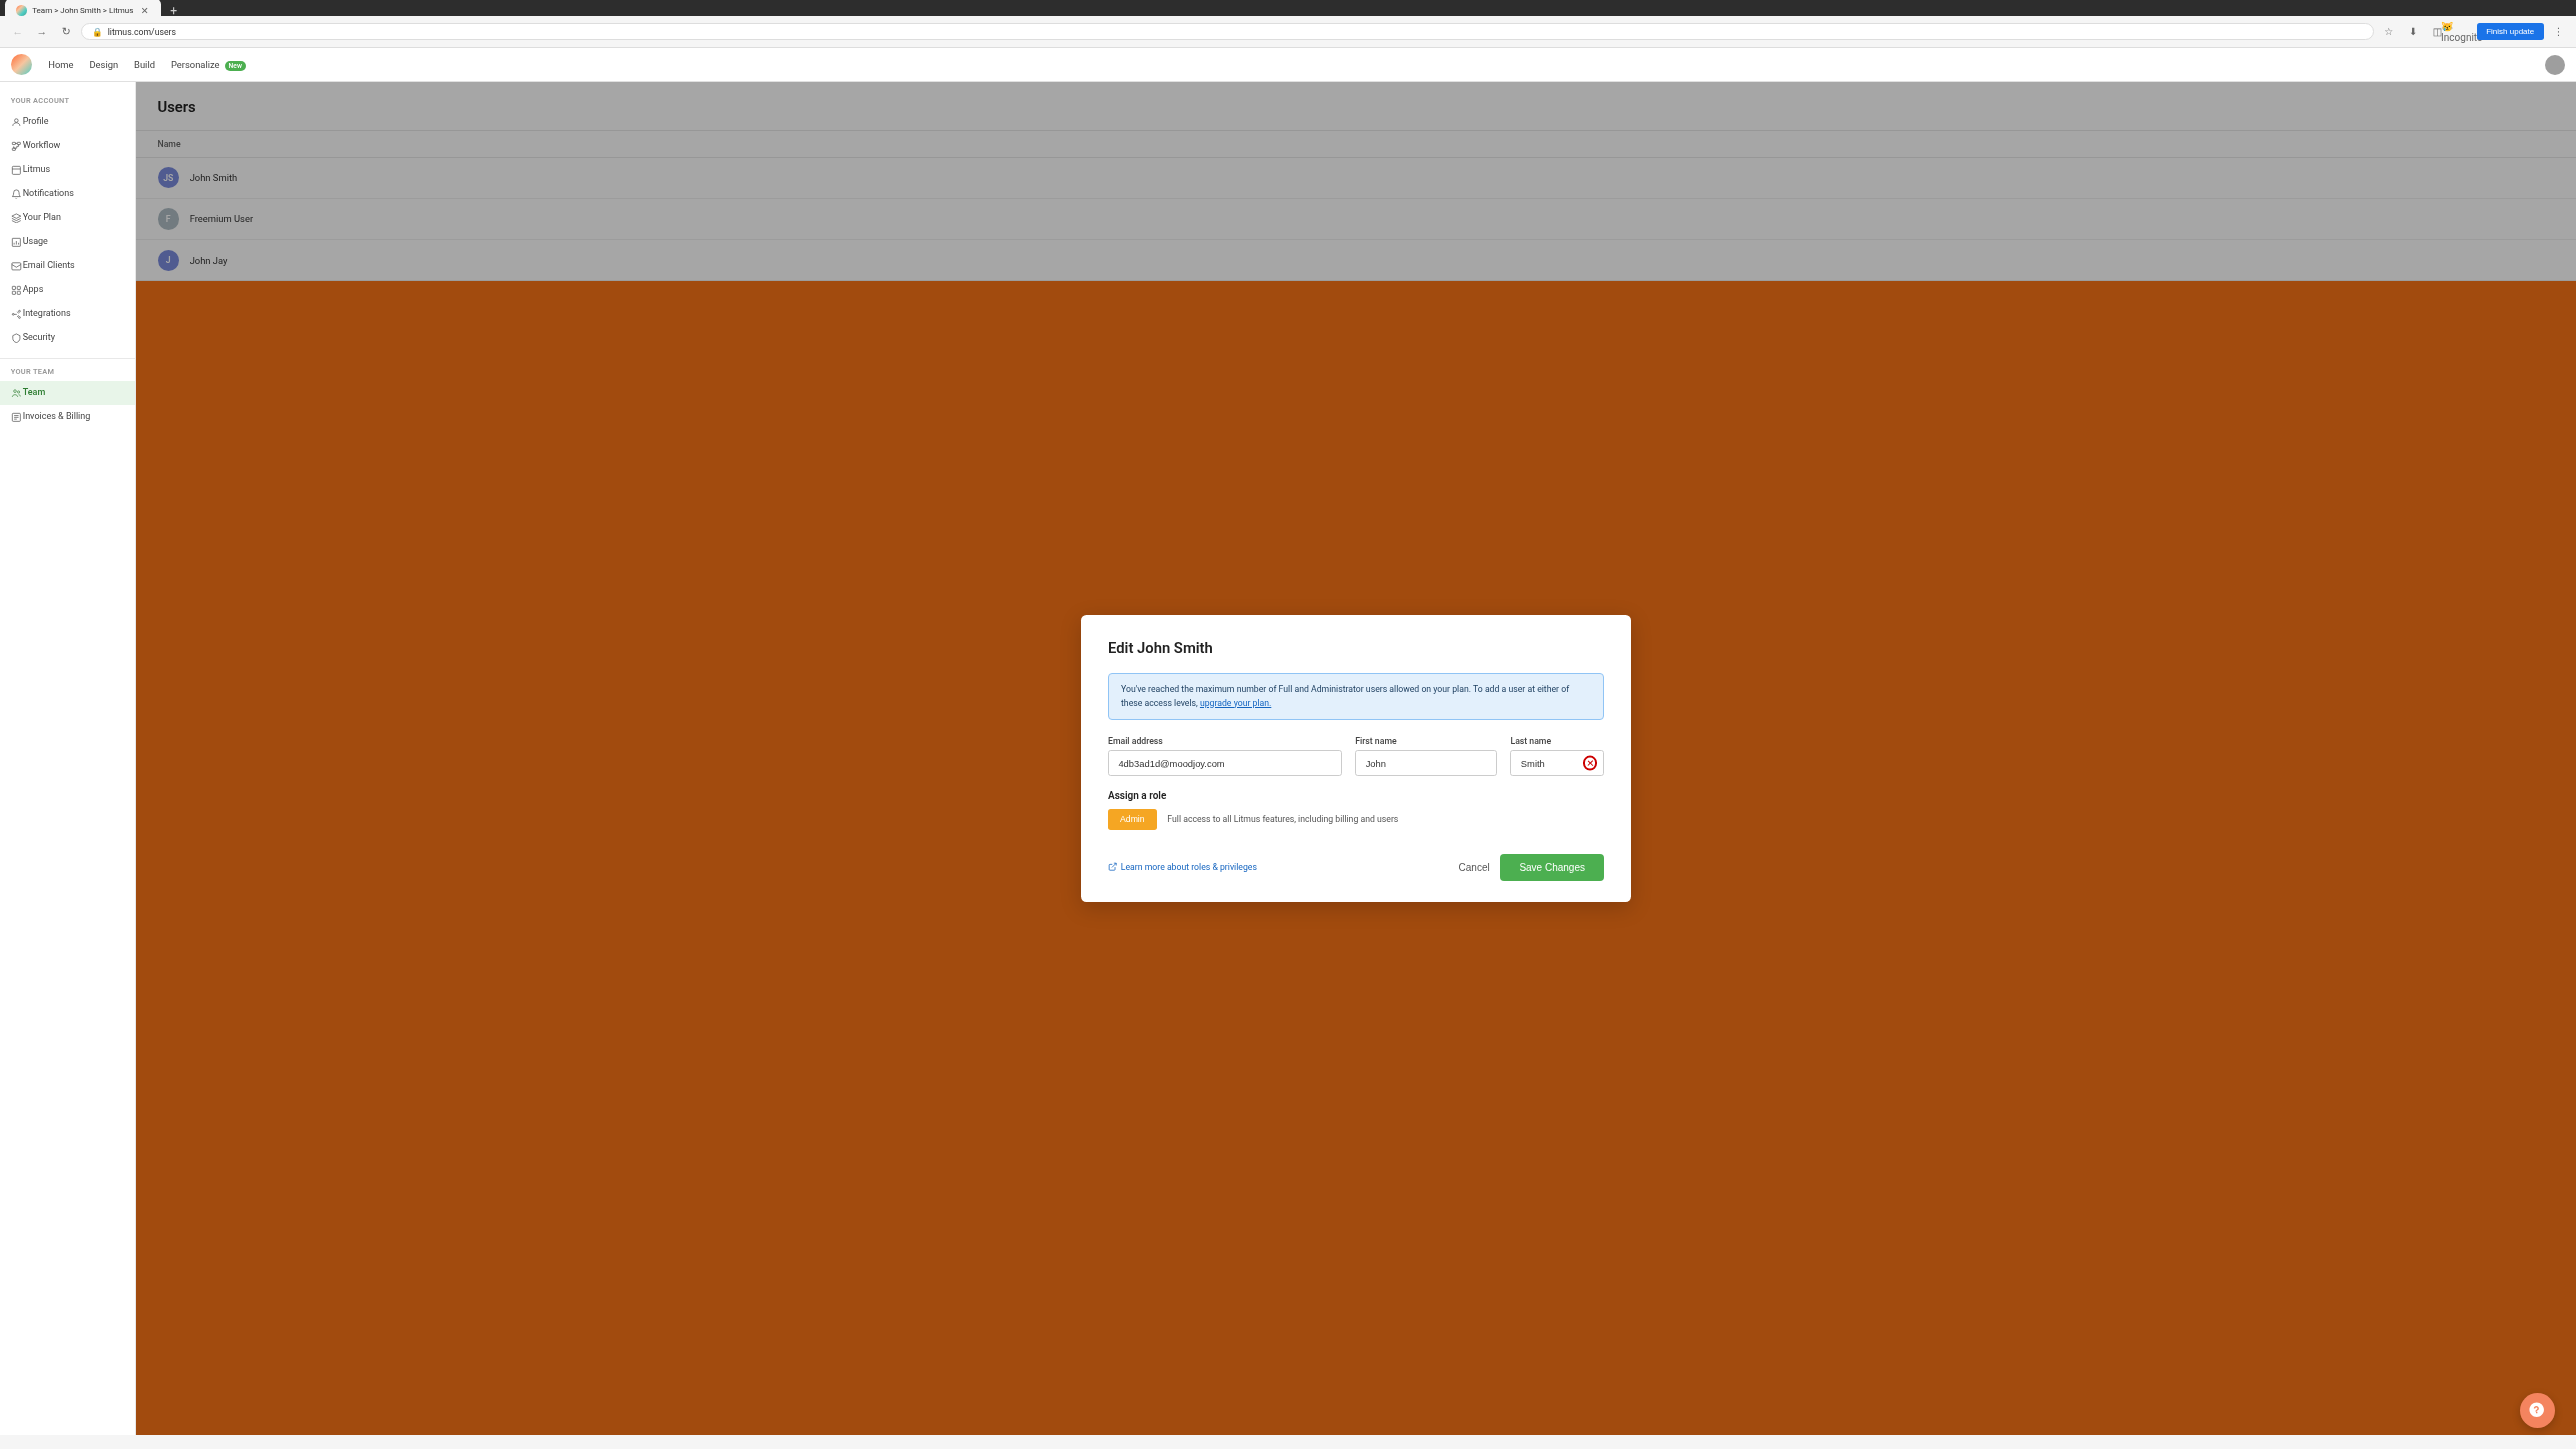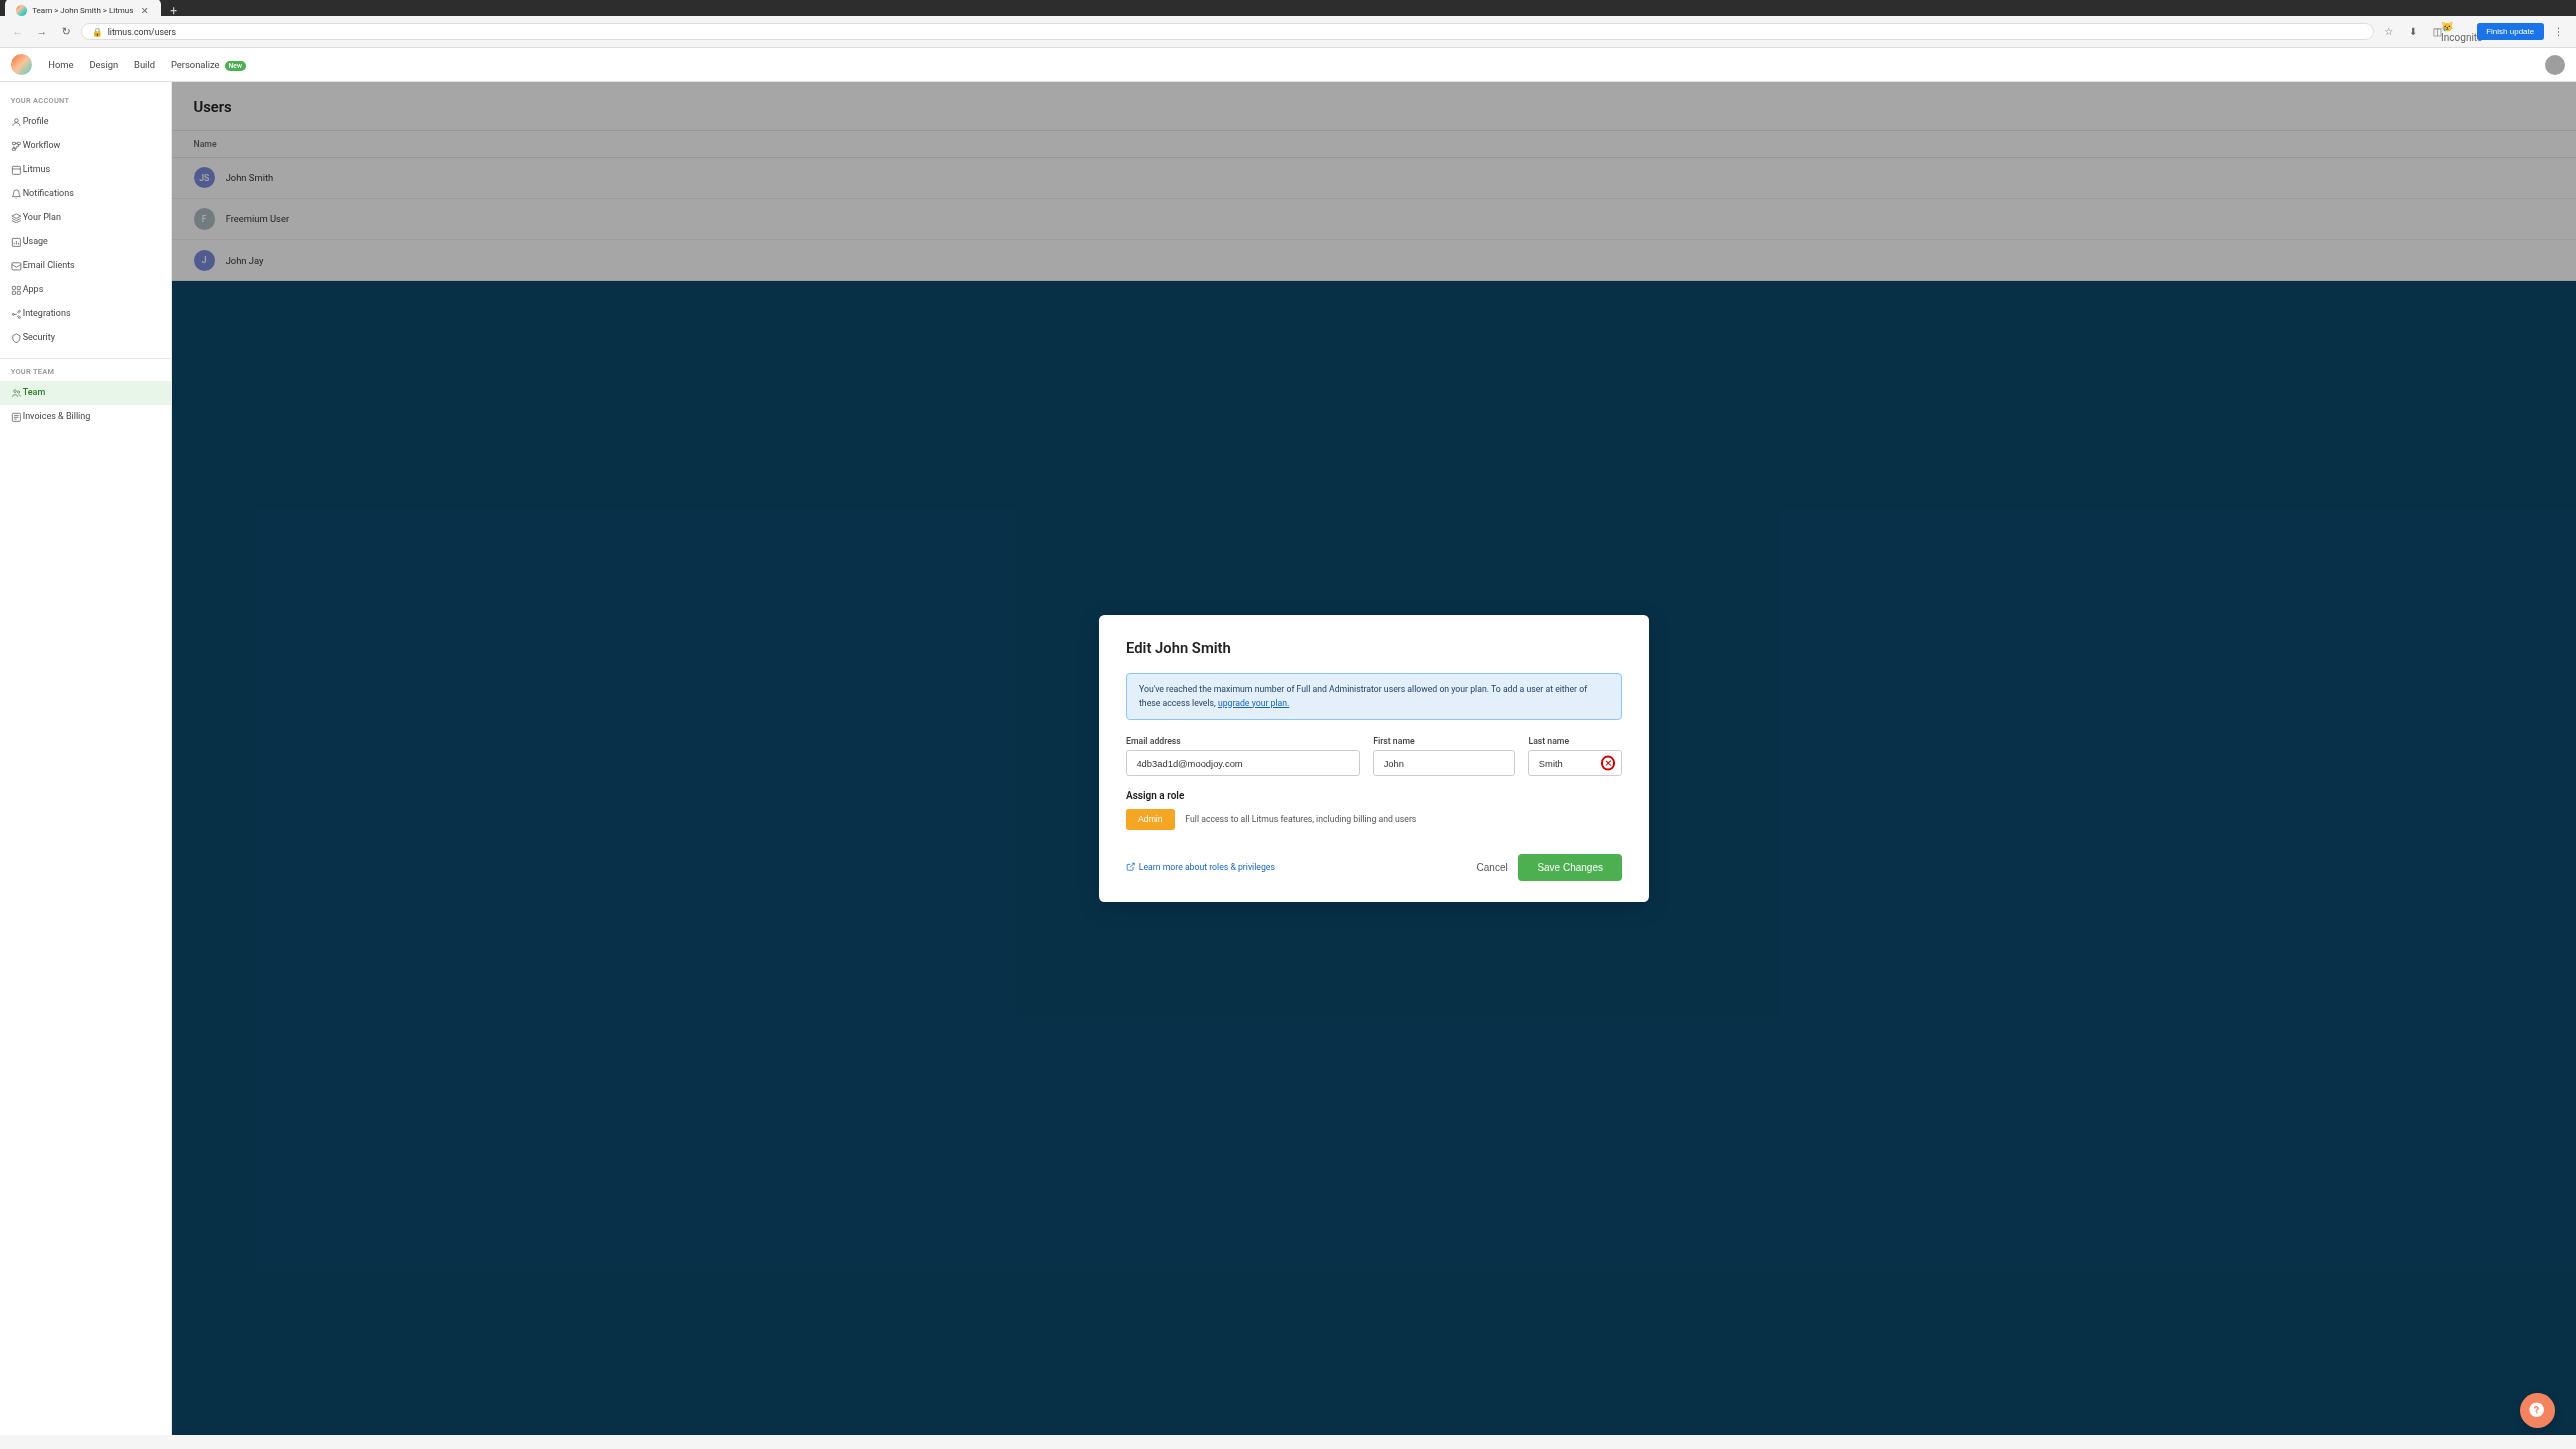--- a/index.html
+++ b/index.html
@@ -27,30 +27,30 @@
 
     
     .app-nav { background: white; border-bottom: 0.7px solid #e0e0e0; display: flex; align-items: center; padding: 0 10.7px; height: 35px; gap: 16px; position: relative; }
     .app-logo { width: 21.5px; height: 21.5px; background: linear-gradient(135deg, #ff6b35, #f7c59f, #4ecdc4); border-radius: 50%; flex-shrink: 0; }
     .app-nav-item { font-size: 9.4px; color: #444; cursor: pointer; padding: 2.7px 0; }
     .personalize-badge { background: #4CAF50; color: white; font-size: 6.7px; padding: 1px 4px; border-radius: 5.4px; margin-left: 2.7px; font-weight: 500; }
     .app-nav-right { margin-left: auto; display: flex; align-items: center; gap: 5.4px; }
     .avatar-placeholder { width: 20px; height: 20px; border-radius: 50%; background: #9e9e9e; }
 
     
-    .sidebar { width: 172px; flex-shrink: 0; background: white; border-right: 0.7px solid #e8e8e8; padding: 13.4px 0; overflow-y: auto; }
+    .sidebar { width: 136px; flex-shrink: 0; background: white; border-right: 0.7px solid #e8e8e8; padding: 13.4px 0; overflow-y: auto; }
     .sidebar-section-label { font-size: 7.4px; color: #999; font-weight: 600; padding: 0 10.7px 5.4px; text-transform: uppercase; letter-spacing: 0.3px; }
     .sidebar-item { display: flex; align-items: flex-start; gap: 0; padding: 6px 10.7px; cursor: pointer; color: #444; font-size: 9px; border-radius: 0; }
     .sidebar-item.active { background: #e8f5e9; color: #2e7d32; font-weight: 500; }
     .sidebar-item-icon { width: 12px; height: 12px; display: flex; align-items: center; justify-content: center; flex-shrink: 0; }
     .sidebar-item-icon svg { width: 10.7px; height: 10.7px; fill: none; stroke: currentColor; stroke-width: 1.5; }
     .sidebar-divider { height: 0.7px; background: #e8e8e8; margin: 8px 0; }
 
     
-    .main-content { flex: 1; background: #0c4a6e; overflow-y: auto; position: relative; }
+    .main-content { flex: 1; background: #f97316; overflow-y: auto; position: relative; }
     .main-header { background: white; padding: 16px 21.5px 0; border-bottom: 0.7px solid #e8e8e8; }
     .page-title { font-size: 14.8px; font-weight: 600; color: #222; margin-bottom: 13.4px; }
     .table-header { display: flex; padding: 8px 0; border-bottom: 0.7px solid #e8e8e8; font-size: 8.7px; color: #666; font-weight: 500; background: white; padding: 8px 21.5px; }
     .user-row { display: flex; align-items: center; padding: 9.4px 21.5px; background: white; border-bottom: 0.7px solid #f0f0f0; gap: 10.7px; }
     .user-avatar { width: 21.5px; height: 21.5px; border-radius: 50%; flex-shrink: 0; display: flex; align-items: center; justify-content: center; color: white; font-size: 8.7px; font-weight: 600; text-align: center; }
     .user-name { font-size: 9.4px; color: #333; }
 
     
     .modal-overlay { position: absolute; top: 0; left: 0; right: 0; bottom: 0; background: rgba(0,0,0,0.35); display: flex; align-items: center; justify-content: center; z-index: 100; }
     .modal { background: white; border-radius: 5.4px; width: 550px; max-width: 90%; padding: 24px 27px 21.5px; position: relative; box-shadow: 0 5.4px 21.5px rgba(0,0,0,0.18); max-height: 90vh; overflow-y: auto; }

